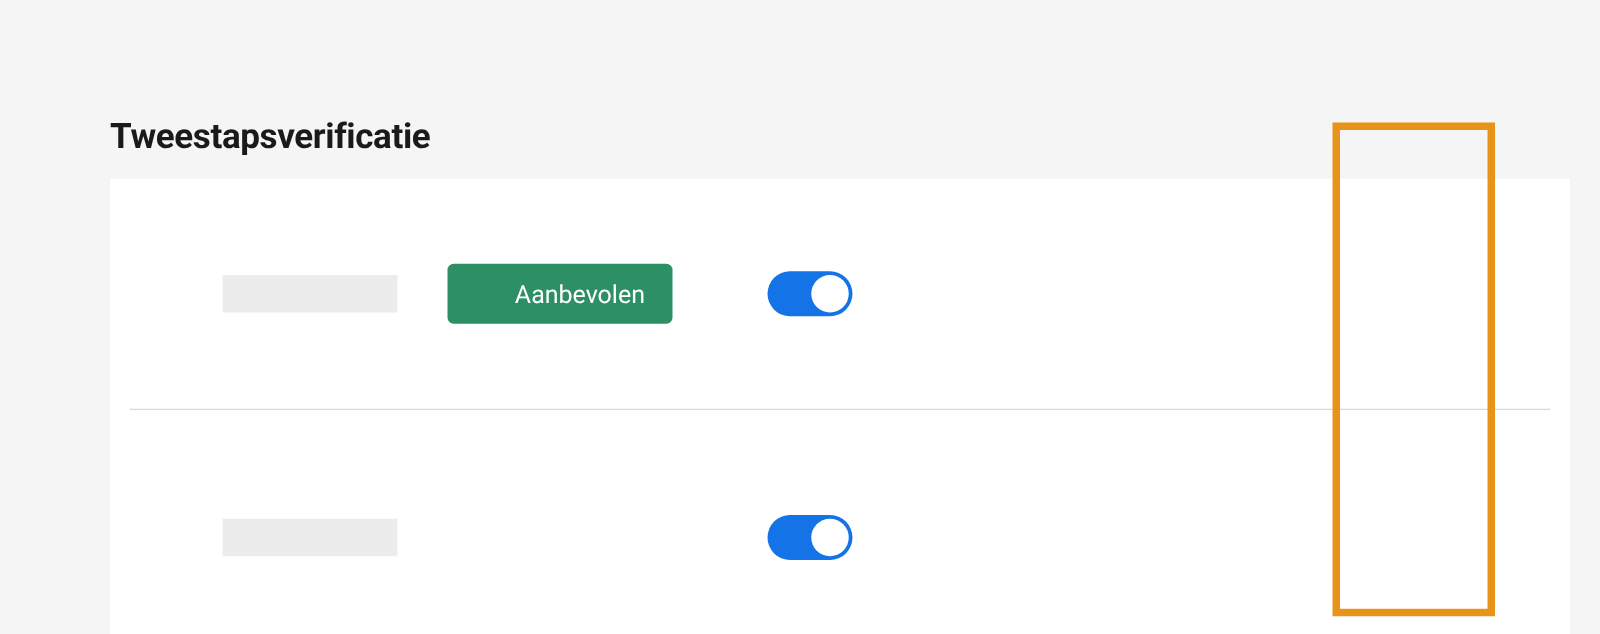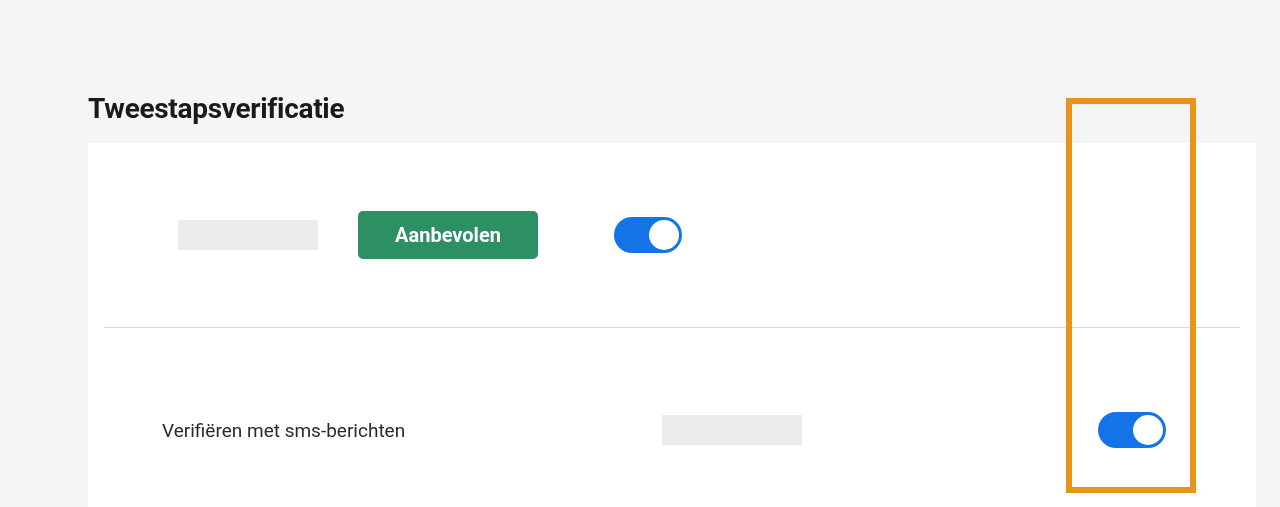--- a/index.html
+++ b/index.html
@@ -47,26 +47,26 @@
       width: 140px;
       height: 30px;
       background: #ececec;
       margin-right: 24px;
     }
     .badge {
       background: #2d8f5f;
       background: #2d8f64;
       color: #ffffff;
       font-size: 20px;
-      font-weight: 700;
+      font-weight: 400;
       padding: 12px 22px;
       border-radius: 5px;
       margin-right: 60px;
       min-width: 180px;
-      text-align: center;
+      text-align: right;
       white-space: nowrap;
     }
     .badge-recommended {
       background: #2d8f64;
     }
     .badge-spacer {
       width: 180px;
       margin-right: 60px;
     }
     .toggle {
@@ -115,21 +115,20 @@
     <div class="row">
       <div class="right-cluster">
         <div class="placeholder-box"></div>
         <div class="badge badge-recommended">Aanbevolen</div>
         <div class="toggle"></div>
       </div>
     </div>
 
 
     <div class="row">
-      <div class="row-label">Verifiëren met sms-berichten</div>
       <div class="right-cluster">
         <div class="placeholder-box"></div>
         <div class="badge-spacer"></div>
         <div class="toggle"></div>
       </div>
     </div>
 
   </div>
 </div>
 

